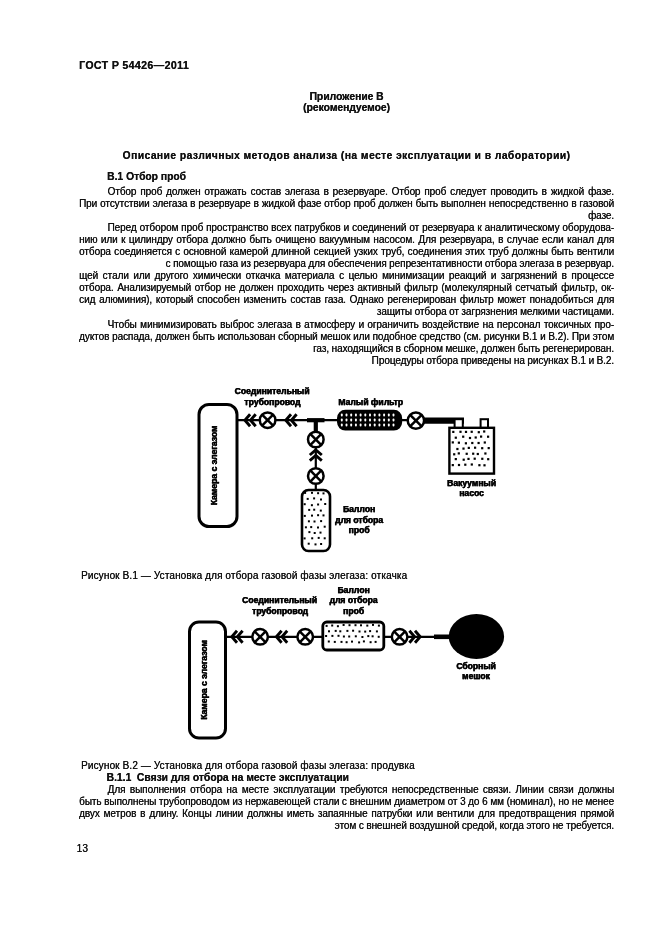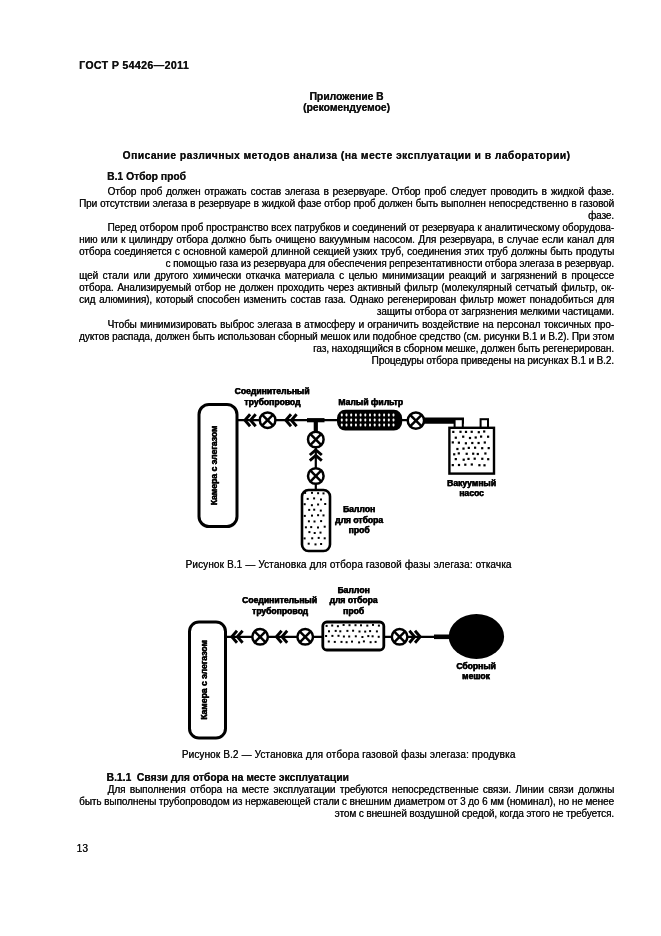--- a/index.html
+++ b/index.html
@@ -13,40 +13,40 @@
   .h1 { left:79px; top:150.1px; width:535px; text-align:center; font-size:10.2px; font-weight:bold; letter-spacing:0.49px; }
   .h2a { left:107px; top:170.5px; font-size:10.3px; font-weight:bold; }
   .h2b { left:106.5px; top:772.3px; font-size:10.3px; font-weight:bold; }
   .body { left:79px; width:535px; font-size:10px; letter-spacing:-0.08px; word-spacing:-0.1px; line-height:12.05px; }
   .b1 { top:186.0px; }
   .b2 { top:784.4px; } .b2 .jl,.b2 .ll { height:11.85px; line-height:11.85px; }
   .jl { text-align:justify; height:12.05px; }
   .jl::after { content:""; display:inline-block; width:100%; height:0; }
   .ll { text-align:right; height:12.05px; white-space:nowrap; }
   .ind { text-indent:28.5px; }
-  .cap { left:81px; width:535px; text-align:center; font-size:10px; letter-spacing:0.12px; }
+  .cap { left:81px; width:535px; text-align:left; font-size:10px; letter-spacing:0.12px;margin-top:11px; }
   .cap1 { top:559.1px; }
   .cap2 { top:748.6px; }
   .pgn { left:76.5px; top:843px; font-size:10.2px; }
   .ov { position:absolute; left:0; top:0; }
   .lbl { font-family:"Liberation Sans", sans-serif; font-size:8.6px; font-weight:bold; fill:#000; stroke:#000; stroke-width:0.25px; }
 </style>
 </head>
 <body>
   <div class="abs gost">ГОСТ Р 54426—2011</div>
   <div class="abs appx">Приложение В<br>(рекомендуемое)</div>
   <div class="abs h1">Описание различных методов анализа (на месте эксплуатации и в лаборатории)</div>
   <div class="abs h2a">В.1 Отбор проб</div>
   <div class="abs body b1">
     <div class="jl ind">Отбор проб должен отражать состав элегаза в резервуаре. Отбор проб следует проводить в жидкой фазе.</div>
     <div class="jl">При отсутствии элегаза в резервуаре в жидкой фазе отбор проб должен быть выполнен непосредственно в газовой</div>
     <div class="ll">фазе.</div>
     <div class="jl ind">Перед отбором проб пространство всех патрубков и соединений от резервуара к аналитическому оборудова-</div>
     <div class="jl">нию или к цилиндру отбора должно быть очищено вакуумным насосом. Для резервуара, в случае если канал для</div>
-    <div class="jl">отбора соединяется с основной камерой длинной секцией узких труб, соединения этих труб должны быть продуты</div>
+    <div class="jl">отбора соединяется с основной камерой длинной секцией узких труб, соединения этих труб должны быть вентили</div>
     <div class="ll">с помощью газа из резервуара для обеспечения репрезентативности отбора элегаза в резервуар.</div>
     <div class="jl">щей стали или другого химически откачка материала с целью минимизации реакций и загрязнений в процессе</div>
     <div class="jl">отбора. Анализируемый отбор не должен проходить через активный фильтр (молекулярный сетчатый фильтр, ок-</div>
     <div class="jl">сид алюминия), который способен изменить состав газа. Однако регенерирован фильтр может понадобиться для</div>
     <div class="ll">защиты отбора от загрязнения мелкими частицами.</div>
     <div class="jl ind">Чтобы минимизировать выброс элегаза в атмосферу и ограничить воздействие на персонал токсичных про-</div>
     <div class="jl">дуктов распада, должен быть использован сборный мешок или подобное средство (см. рисунки В.1 и В.2). При этом</div>
     <div class="ll">газ, находящийся в сборном мешке, должен быть регенерирован.</div>
     <div class="ll ind">Процедуры отбора приведены на рисунках В.1 и В.2.</div>
   </div>
@@ -276,15 +276,16 @@
     <text x="353.5" y="613.8" text-anchor="middle" class="lbl">проб</text>
     <text x="476" y="668.6" text-anchor="middle" class="lbl">Сборный</text>
     <text x="476" y="678.8" text-anchor="middle" class="lbl">мешок</text>
   </svg>
   <div class="abs cap cap1">Рисунок В.1 — Установка для отбора газовой фазы элегаза: откачка</div>
   <div class="abs cap cap2">Рисунок В.2 — Установка для отбора газовой фазы элегаза: продувка</div>
   <div class="abs h2b">В.1.1&nbsp; Связи для отбора на месте эксплуатации</div>
   <div class="abs body b2">
     <div class="jl ind">Для выполнения отбора на месте эксплуатации требуются непосредственные связи. Линии связи должны</div>
     <div class="jl">быть выполнены трубопроводом из нержавеющей стали с внешним диаметром от 3 до 6 мм (номинал), но не менее</div>
+    <div class="jl">двух метров в длину. Концы линии должны иметь запаянные патрубки или вентили для предотвращения прямой</div>
     <div class="ll">этом с внешней воздушной средой, когда этого не требуется.</div>
   </div>
   <div class="abs pgn">13</div>
 
 </body></html>

